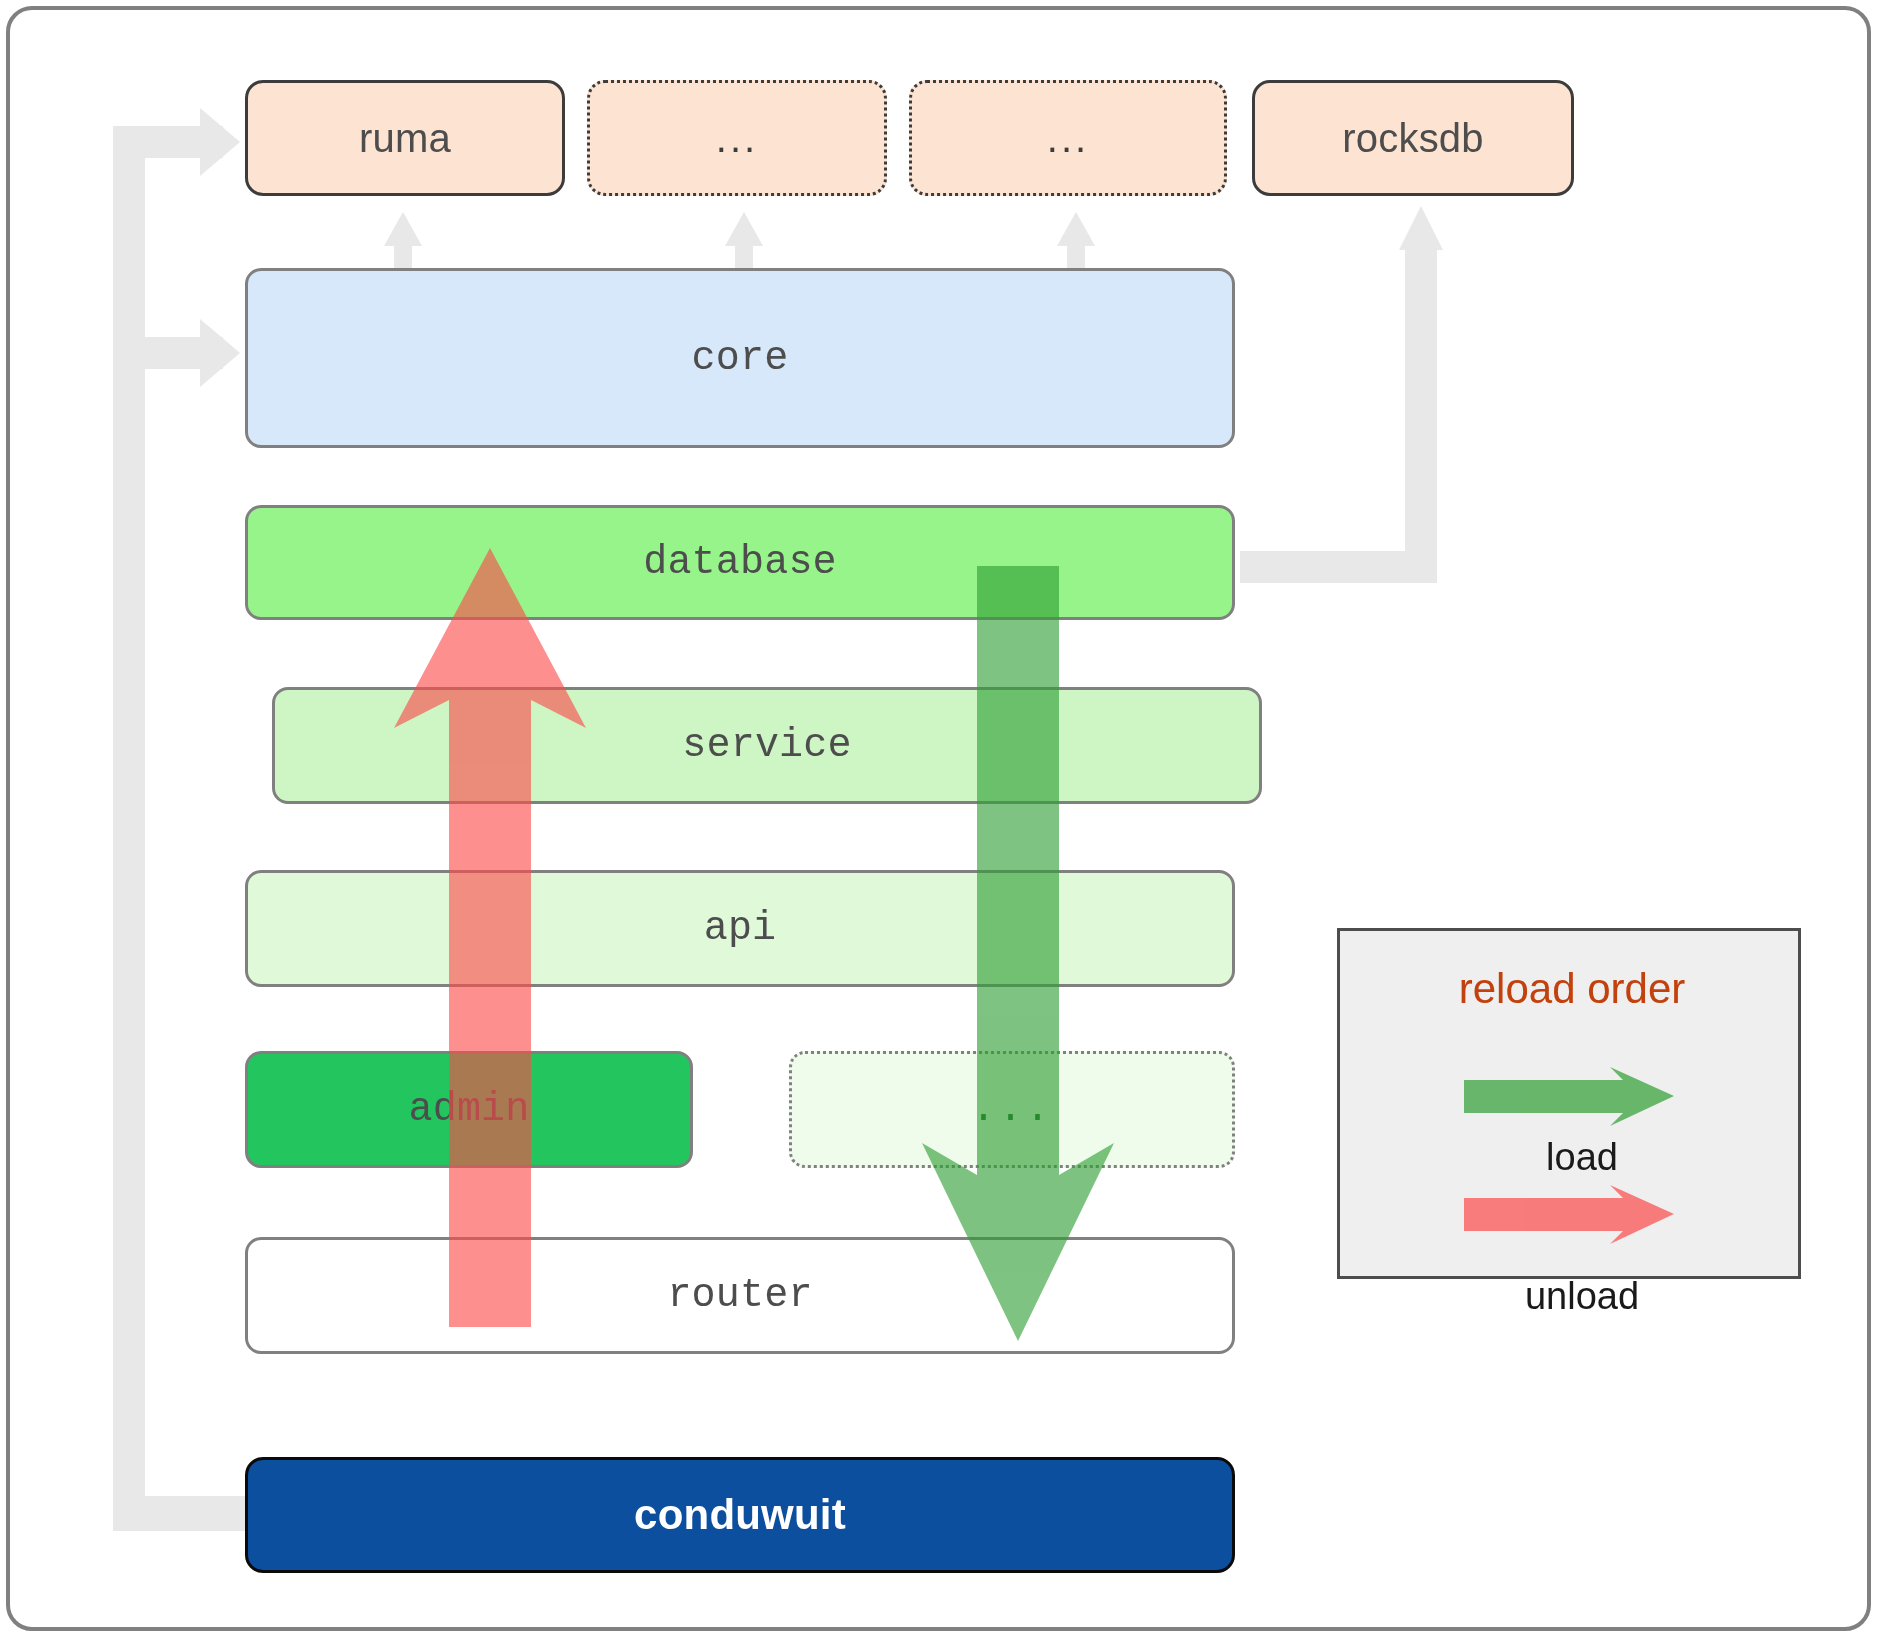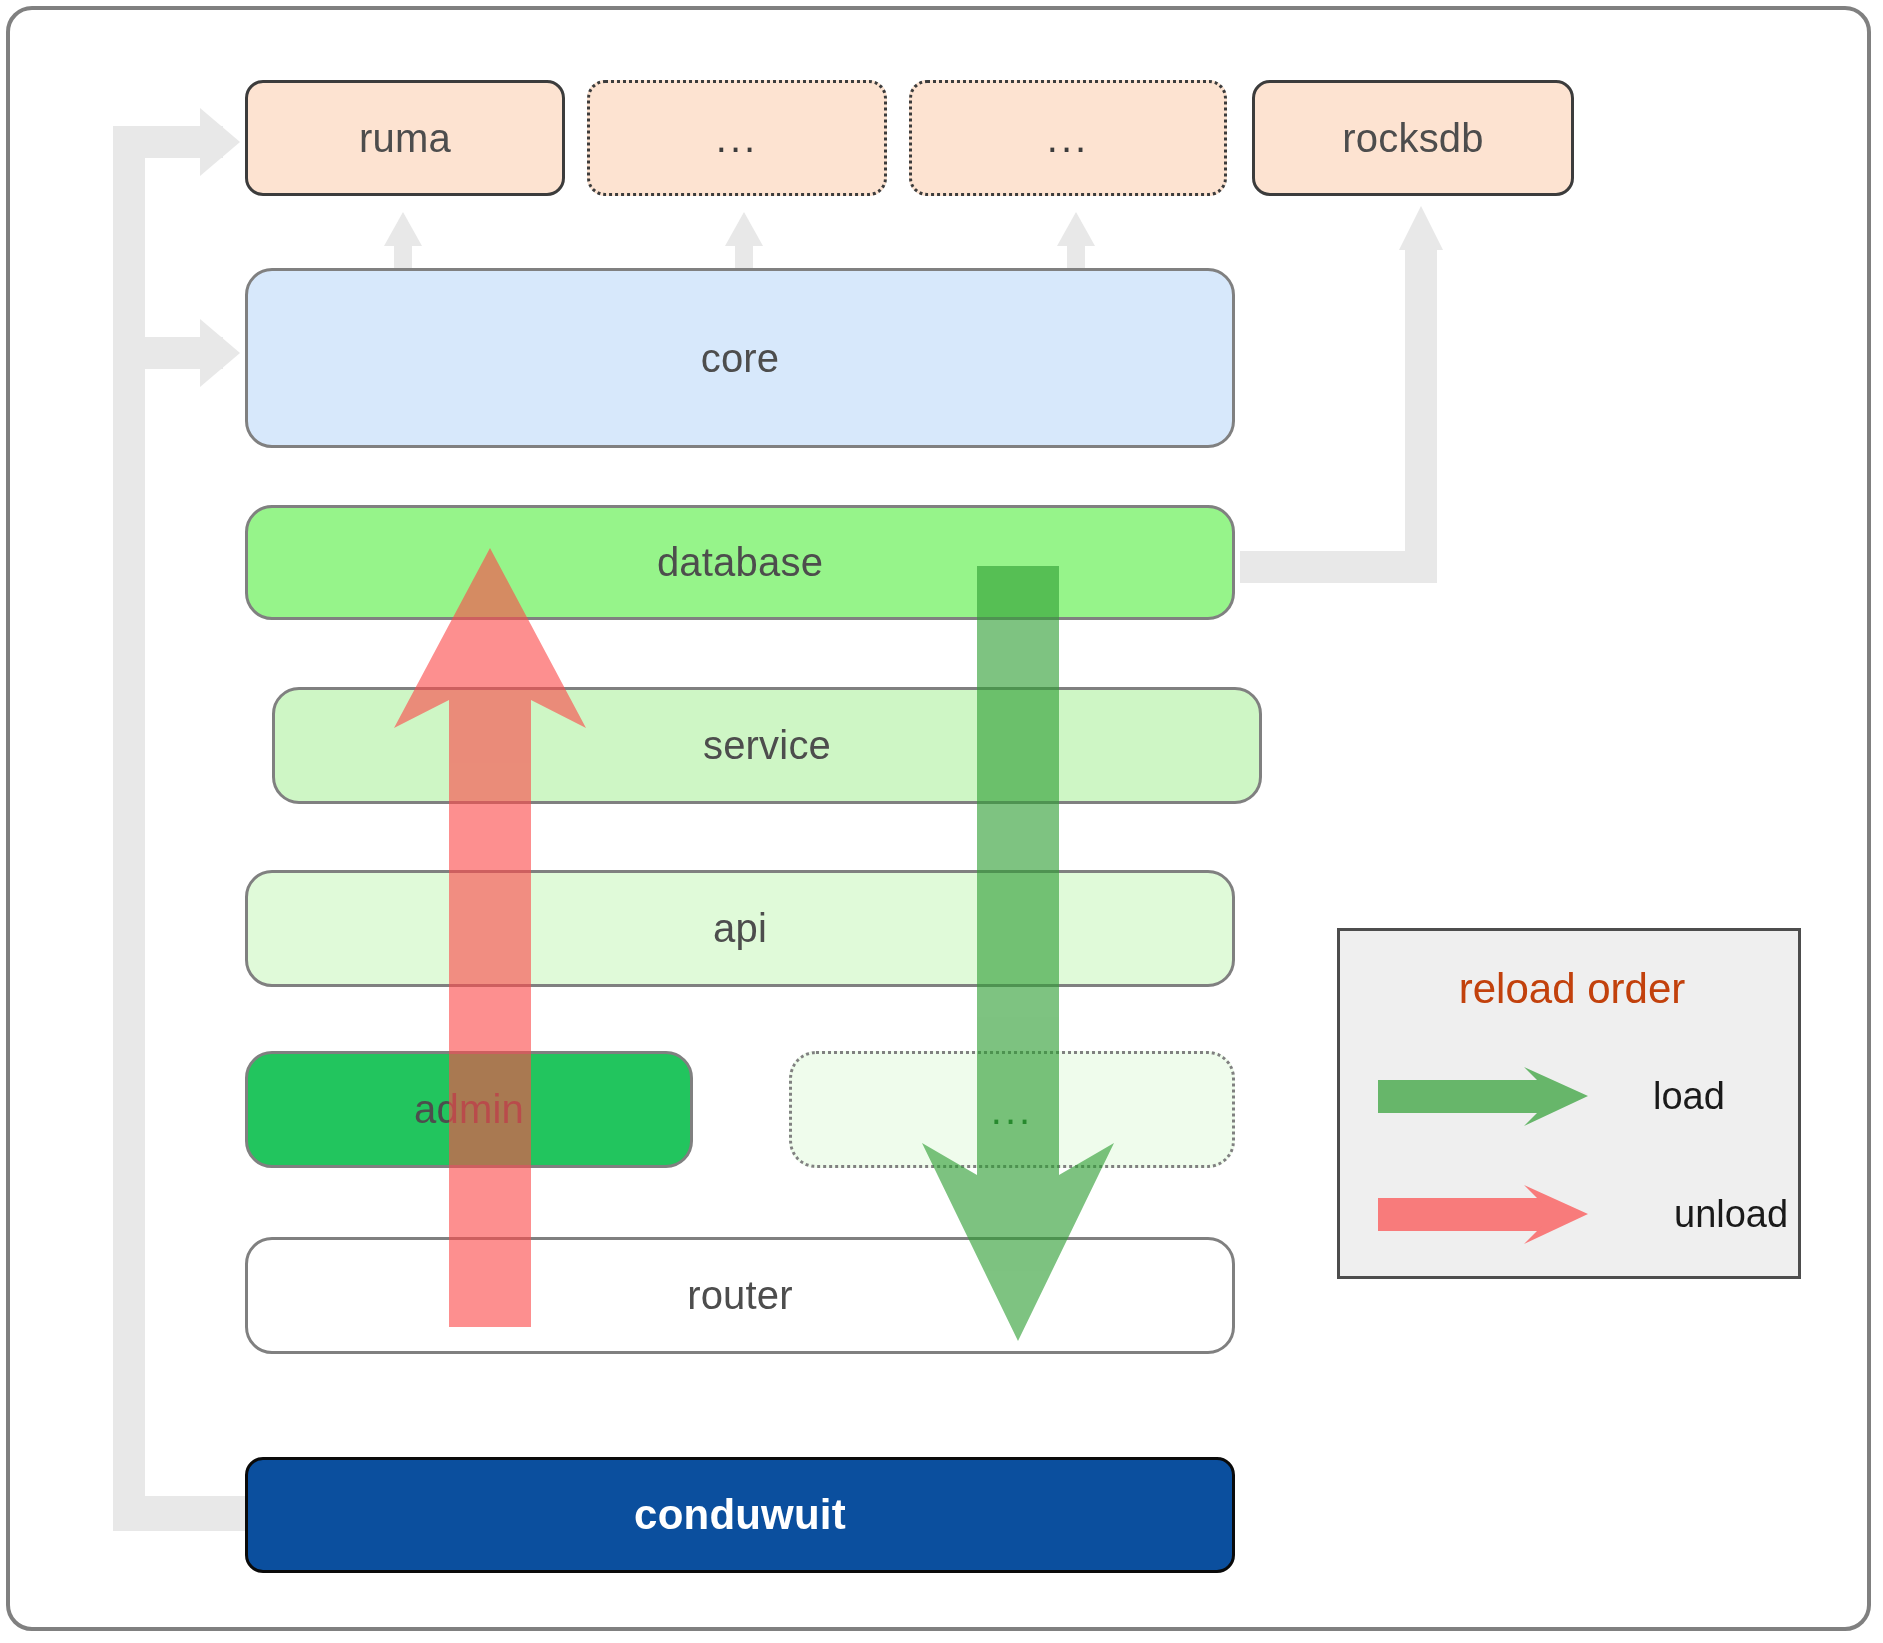--- a/index.html
+++ b/index.html
@@ -41,21 +41,22 @@
   .node.dep {
     border: 3px solid #3c3c3c;
     background: #fde3d1;
     border-radius: 18px;
   }
   .node.dep.dotted {
     border: 3px dotted #3c3c3c;
   }
   .node.layer {
     border: 3px solid #808080;
-    border-radius: 27px;
+    border-radius: 16px;
+    font-family: Liberation Mono, monospace;
   }
   .node.layer.dotted {
     border: 3px dotted #808080;
   }
   .node.root {
     border: 3px solid #0a0a0a;
     background: #0b4f9e;
     color: #ffffff;
     font-weight: bold;
     border-radius: 18px;
@@ -107,20 +108,21 @@
     font-size: 42px;
     color: #c2410c;
   }
   .legend-row {
     position: absolute;
     left: 0;
     width: 464px;
     height: 80px;
     display: flex;
     align-items: center;
+    flex-direction: column;
   }
   .legend-arrow-wrap {
     position: relative;
     width: 255px;
     height: 80px;
     margin-left: 38px;
     flex: none;
   }
   .legend-label {
     font-size: 38px;

